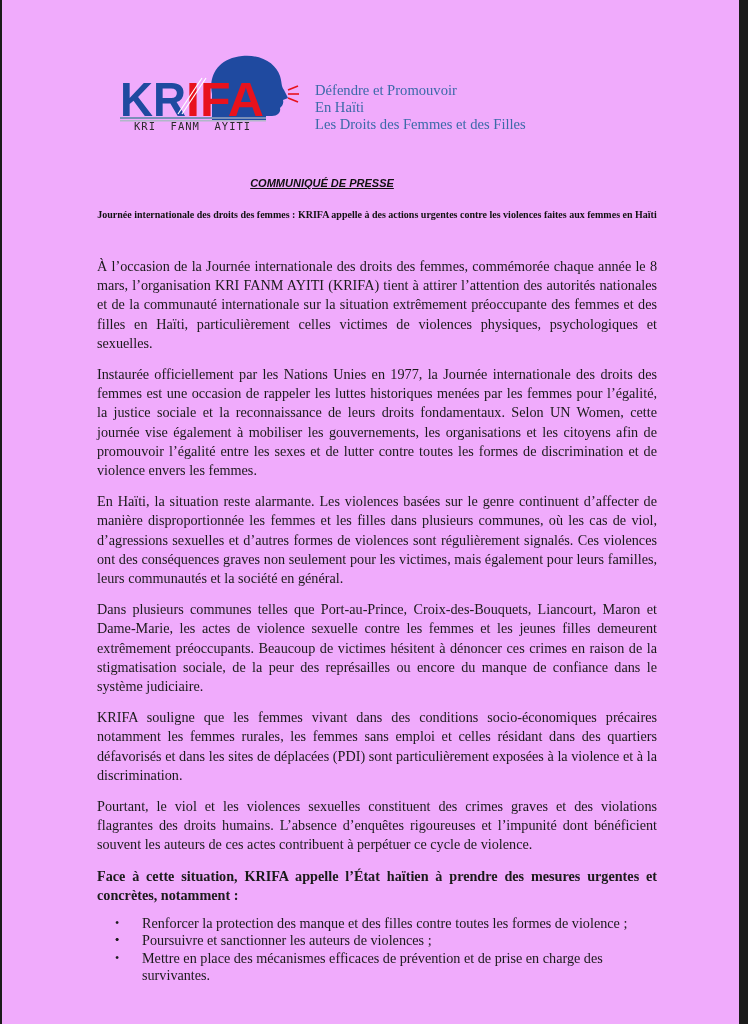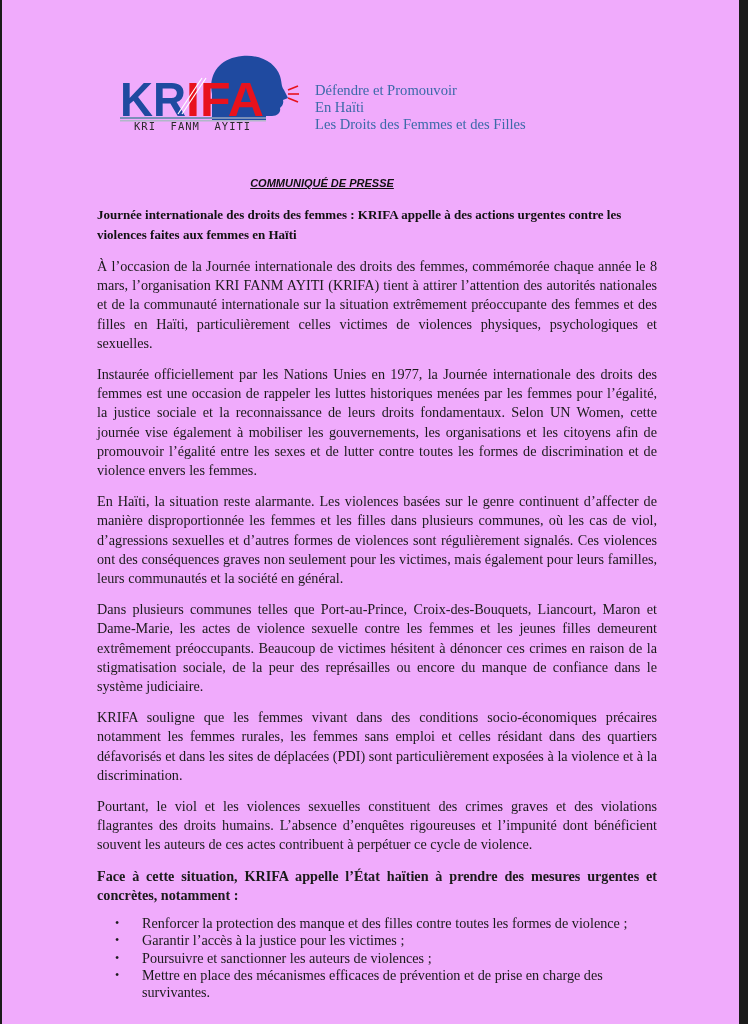--- a/index.html
+++ b/index.html
@@ -27,22 +27,22 @@
       color: #3b6aa8; font-size: 14.6px; line-height: 17px;
       font-family: "Liberation Serif", serif;
     }
     .tagline div { white-space: nowrap; }
     .press-label {
       position: absolute; left: 0; width: 640px; top: 177px; text-align: center;
       font-family: "Liberation Sans", sans-serif; font-style: italic; font-weight: bold;
       font-size: 11px; text-decoration: underline; color: #111;
     }
     .headline {
-      position: absolute; left: 95px; width: 560px; top: 205px; 
-      font-weight: bold; font-size: 13px; line-height: 20px; color: #111;
+      position: absolute; left: 95px; width: 560px; top: 205px; text-align: center;
+      font-weight: bold; font-size: 10px; line-height: 20px; color: #111;
     }
     .body {
       position: absolute; left: 95px; width: 560px; top: 257px;
       font-size: 14.2px; line-height: 19.2px; color: #1a1a1a; text-align: justify;
     }
     .body p { margin: 0 0 12px 0; }
     .body p.call { font-weight: bold; margin-bottom: 10px; }
     .body ul { margin: 0; padding-left: 33px; list-style: none; }
     .body li { position: relative; padding-left: 12px; line-height: 17.2px; text-align: left; }
     .body li .bullet {
@@ -87,19 +87,19 @@
   <div class="body">
     <p>À l’occasion de la Journée internationale des droits des femmes, commémorée chaque année le 8 mars, l’organisation KRI FANM AYITI (KRIFA) tient à attirer l’attention des autorités nationales et de la communauté internationale sur la situation extrêmement préoccupante des femmes et des filles en Haïti, particulièrement celles victimes de violences physiques, psychologiques et sexuelles.</p>
     <p>Instaurée officiellement par les Nations Unies en 1977, la Journée internationale des droits des femmes est une occasion de rappeler les luttes historiques menées par les femmes pour l’égalité, la justice sociale et la reconnaissance de leurs droits fondamentaux. Selon UN Women, cette journée vise également à mobiliser les gouvernements, les organisations et les citoyens afin de promouvoir l’égalité entre les sexes et de lutter contre toutes les formes de discrimination et de violence envers les femmes.</p>
     <p>En Haïti, la situation reste alarmante. Les violences basées sur le genre continuent d’affecter de manière disproportionnée les femmes et les filles dans plusieurs communes, où les cas de viol, d’agressions sexuelles et d’autres formes de violences sont régulièrement signalés. Ces violences ont des conséquences graves non seulement pour les victimes, mais également pour leurs familles, leurs communautés et la société en général.</p>
     <p>Dans plusieurs communes telles que Port-au-Prince, Croix-des-Bouquets, Liancourt, Maron et Dame-Marie, les actes de violence sexuelle contre les femmes et les jeunes filles demeurent extrêmement préoccupants. Beaucoup de victimes hésitent à dénoncer ces crimes en raison de la stigmatisation sociale, de la peur des représailles ou encore du manque de confiance dans le système judiciaire.</p>
     <p>KRIFA souligne que les femmes vivant dans des conditions socio-économiques précaires notamment les femmes rurales, les femmes sans emploi et celles résidant dans des quartiers défavorisés et dans les sites de déplacées (PDI) sont particulièrement exposées à la violence et à la discrimination.</p>
     <p>Pourtant, le viol et les violences sexuelles constituent des crimes graves et des violations flagrantes des droits humains. L’absence d’enquêtes rigoureuses et l’impunité dont bénéficient souvent les auteurs de ces actes contribuent à perpétuer ce cycle de violence.</p>
     <p class="call">Face à cette situation, KRIFA appelle l’État haïtien à prendre des mesures urgentes et concrètes, notamment :</p>
     <ul>
       <li><span class="bullet">•</span><span>Renforcer la protection des manque et des filles contre toutes les formes de violence ;</span></li>
-      <li><span class="bullet">•</span><span>Garantir l’accès à la justice pour les victimes ;</span></li>
+      <li><span class="bullet">•</span></li>
       <li><span class="bullet">•</span><span>Poursuivre et sanctionner les auteurs de violences ;</span></li>
       <li><span class="bullet">•</span><span>Mettre en place des mécanismes efficaces de prévention et de prise en charge des survivantes.</span></li>
     </ul>
   </div>
 
 </div>
 
 </body></html>

